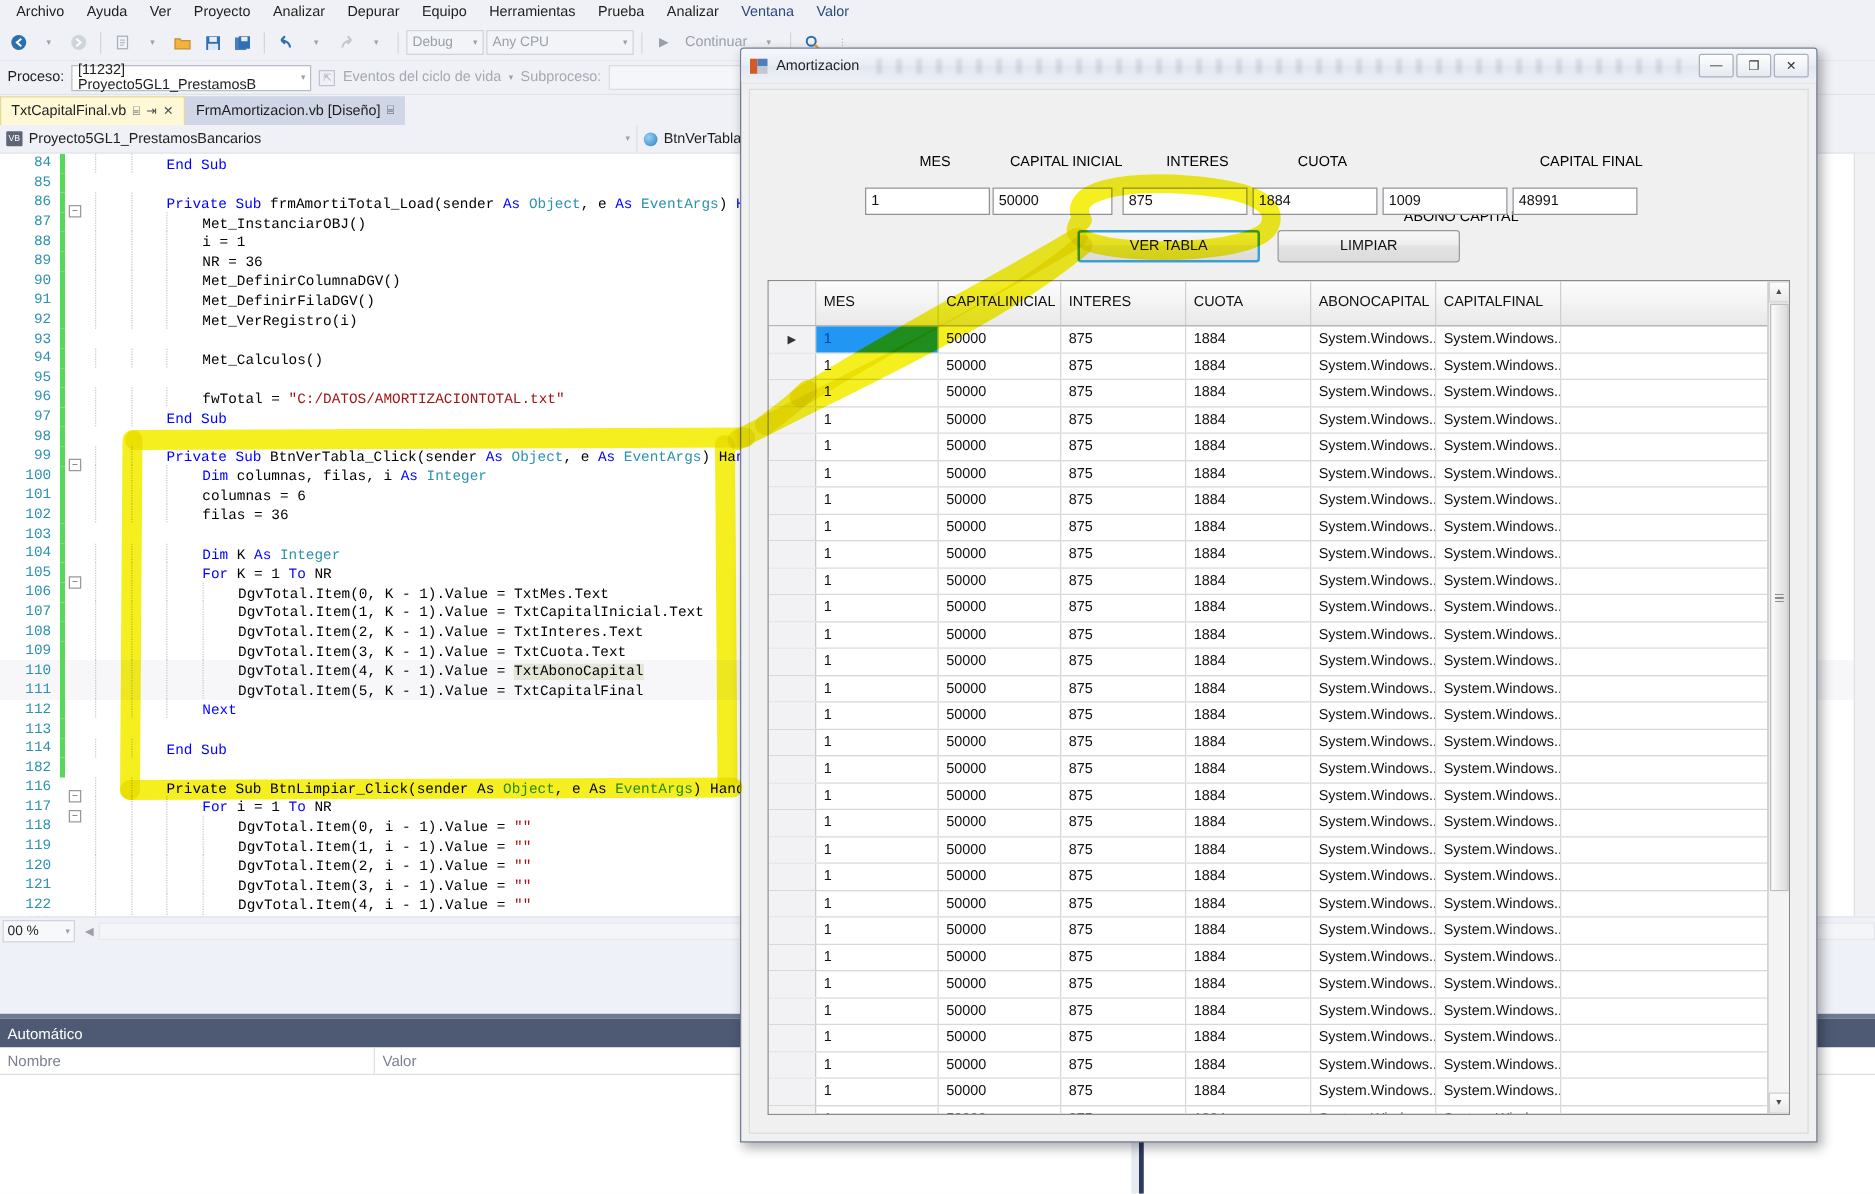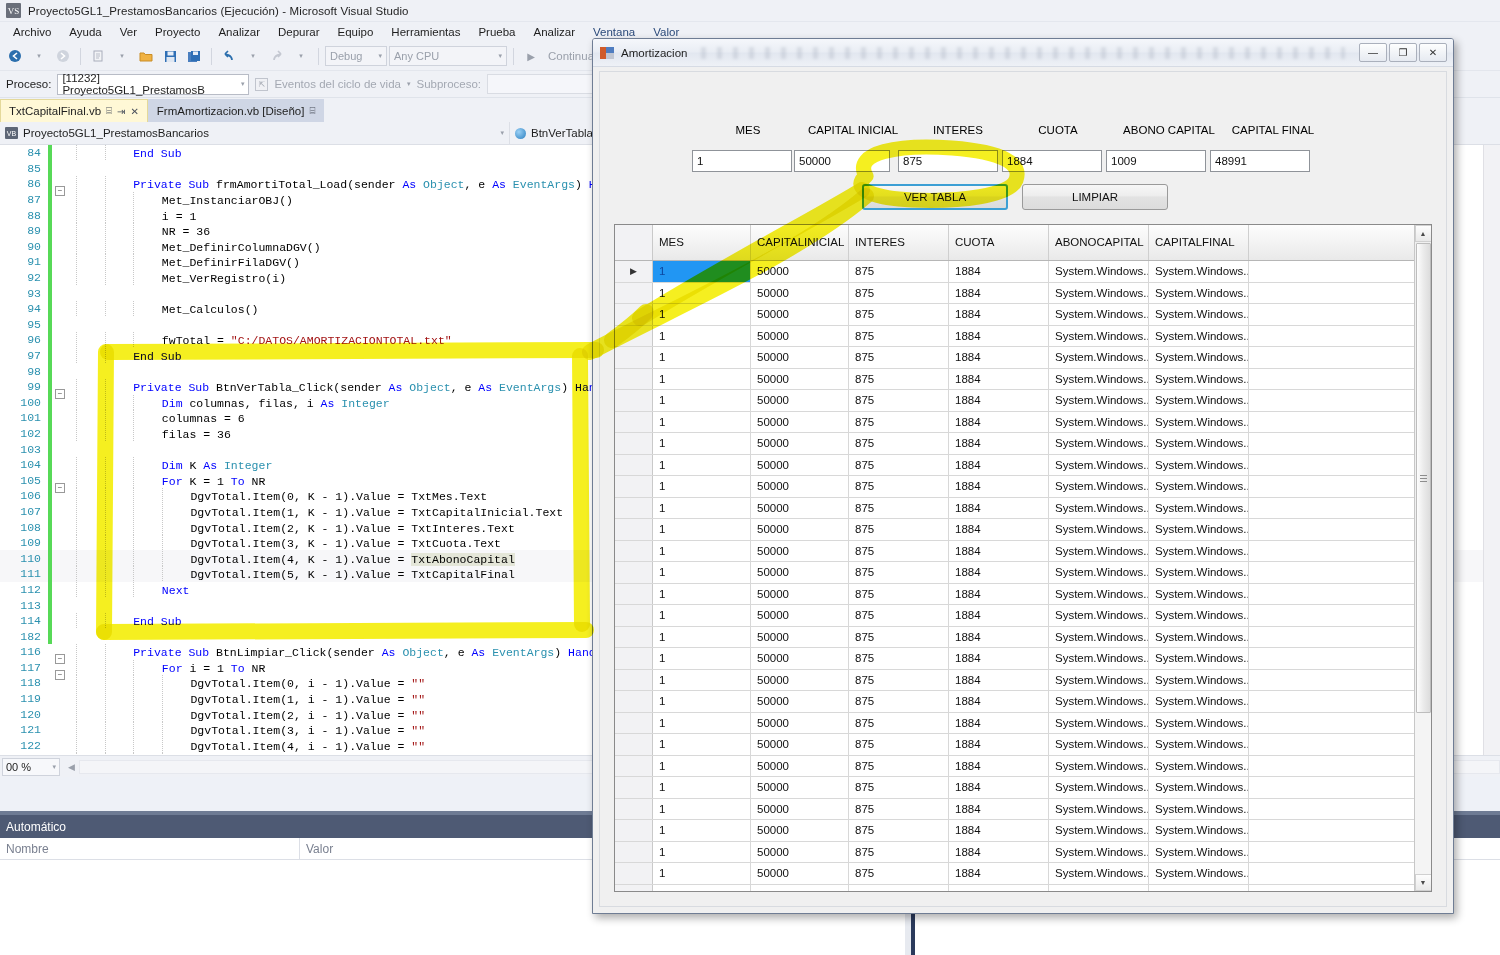--- a/index.html
+++ b/index.html
@@ -244,24 +244,20 @@
   #marks { position:absolute; inset:0; pointer-events:none; }
 
   .taskline { position:absolute; left:905px; bottom:0; width:10px; height:65px;
               background:linear-gradient(90deg,#e7eaf0 0 6px,#2b3a5c 6px 10px); }
 </style>
 </head>
 <body>
 
 <div id="vs-shell">
 
-  <div class="vs-titlebar">
-    <div class="vs-logo">VS</div>
-    <div class="vs-title">Proyecto5GL1_PrestamosBancarios (Ejecución) - Microsoft Visual Studio</div>
-  </div>
 
   <div class="vs-menubar">
     <div class="mi">Archivo</div>
     <div class="mi">Ayuda</div>
     <div class="mi">Ver</div>
     <div class="mi">Proyecto</div>
     <div class="mi">Analizar</div>
     <div class="mi">Depurar</div>
     <div class="mi">Equipo</div>
     <div class="mi">Herramientas</div>
@@ -471,21 +467,21 @@
       <div class="wbtn">✕</div>
     </div>
   </div>
 
   <div class="dlg-body">
     <div class="field-labels" id="field-labels">
         <div class="field-label" style="left: 108px; width: 80px;">MES</div>
         <div class="field-label" style="left: 192px; width: 122px;">CAPITAL INICIAL</div>
         <div class="field-label" style="left: 318px; width: 80px;">INTERES</div>
         <div class="field-label" style="left: 418px; width: 80px;">CUOTA</div>
-        <div class="field-label" style="left: 510px; width: 118px;">ABONO CAPITAL</div>
+        <div class="field-label" style="left: 510px; width: 118px; margin-top: 44px;">ABONO CAPITAL</div>
         <div class="field-label" style="left: 618px; width: 110px;">CAPITAL FINAL</div>
       </div>
     <div class="field-inputs" id="field-inputs">
         <div class="field-input" style="left: 92px; width: 100px;">1</div>
         <div class="field-input" style="left: 194px; width: 96px;">50000</div>
         <div class="field-input" style="left: 298px; width: 100px;">875</div>
         <div class="field-input" style="left: 402px; width: 100px;">1884</div>
         <div class="field-input" style="left: 506px; width: 100px;">1009</div>
         <div class="field-input" style="left: 610px; width: 100px;">48991</div>
       </div>

